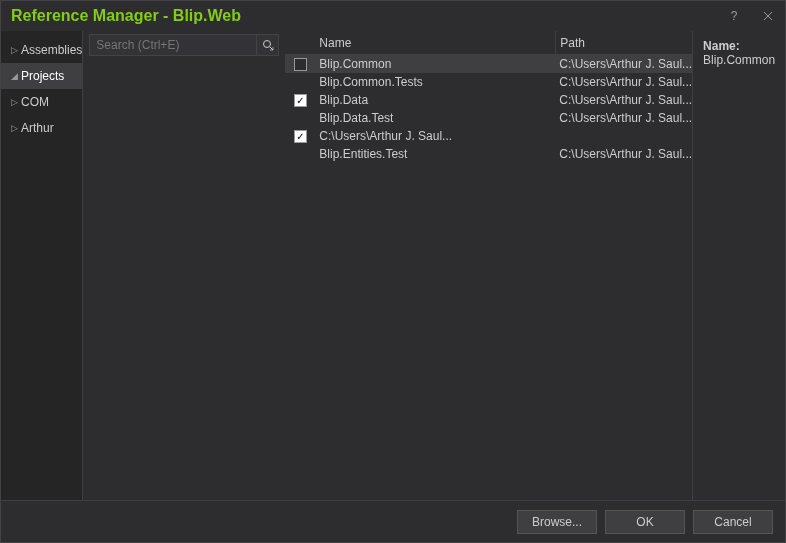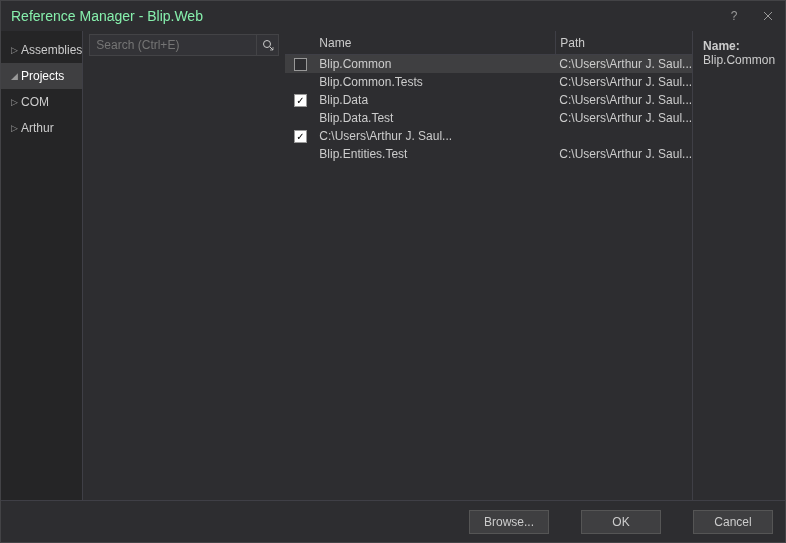--- a/index.html
+++ b/index.html
@@ -1,19 +1,19 @@
 <!DOCTYPE html>
 <html><head>
 <meta charset="utf-8">
 <style>
   * { box-sizing: border-box; margin: 0; padding: 0; font-family: "Segoe UI", sans-serif; }
   body { background: #2d2d30; width: 786px; height: 543px; overflow: hidden; color: #ccc; font-size: 12px; }
   .window { width: 786px; height: 543px; border: 1px solid #434346; display: flex; flex-direction: column; background: #2d2d30; }
   .titlebar { height: 30px; display: flex; align-items: center; padding-left: 10px; background: #2d2d30; }
-  .titlebar-title { flex: 1; color: #86efac; font-size: 14px; }
+  .titlebar-title { flex: 1; color: #84cc16; font-size: 16px; font-weight: bold; }
   .titlebar-btn { width: 34px; height: 26px; display: flex; align-items: center; justify-content: center; color: #999; cursor: pointer; }
   .main { flex: 1; display: flex; overflow: hidden; }
   .sidebar { width: 168px; background: #252526; display: flex; flex-direction: column; padding-top: 6px; }
   .side-item { height: 26px; display: flex; align-items: center; padding-left: 10px; color: #ccc; cursor: pointer; }
   .side-item .arrow { width: 10px; font-size: 9px; color: #999; }
   .side-item.selected { background: #3f3f41; color: #fff; }
   .side-sub { padding-left: 28px; height: 26px; display: flex; align-items: center; color: #ccc; cursor: pointer; }
   .content { flex: 1; display: flex; border-left: 1px solid #3f3f46; }
   .searchbar { height: 28px; display: flex; align-items: center; padding: 3px 6px; }
   .search-input { flex: 1; height: 22px; background: #333337; border: 1px solid #434346; color: #ccc; padding: 0 6px; font-size: 12px; outline: none; }
@@ -28,21 +28,21 @@
   .row.selected { background: #3f3f41; }
   .cell-check { width: 30px; display: flex; justify-content: center; }
   .chk { width: 13px; height: 13px; border: 1px solid #999; display: flex; align-items: center; justify-content: center; font-size: 10px; cursor: pointer; background: #2d2d30; }
   .chk.hidden { visibility: hidden; }
   .chk.checked { background: #fff; color: #000; }
   .cell-name { width: 240px; padding-left: 4px; white-space: nowrap; overflow: hidden; text-overflow: ellipsis; }
   .cell-path { flex: 1; padding-left: 4px; white-space: nowrap; overflow: hidden; text-overflow: ellipsis; }
   .detail { width: 212px; border-left: 1px solid #3f3f46; padding: 8px 10px; color: #ccc; }
   .detail-label { font-weight: bold; }
   .footer { height: 42px; display: flex; align-items: center; justify-content: flex-end; gap: 8px; padding-right: 12px; background: #2d2d30; border-top: 1px solid #3f3f46; }
-  .btn { min-width: 80px; height: 24px; background: #3f3f41; border: 1px solid #555; color: #ccc; font-size: 12px; cursor: pointer; padding: 0 12px; margin-left: 24px; }
+  .btn { min-width: 80px; height: 24px; background: #3f3f41; border: 1px solid #555; color: #ccc; font-size: 12px; cursor: pointer; padding: 0 12px; }
 </style>
 </head>
 <body>
 
 <div class="window">
   <div class="titlebar">
     <span class="titlebar-title">Reference Manager - Blip.Web</span>
     <div class="titlebar-btn">?</div>
     <div class="titlebar-btn">
       <svg width="10" height="10" viewBox="0 0 10 10">

